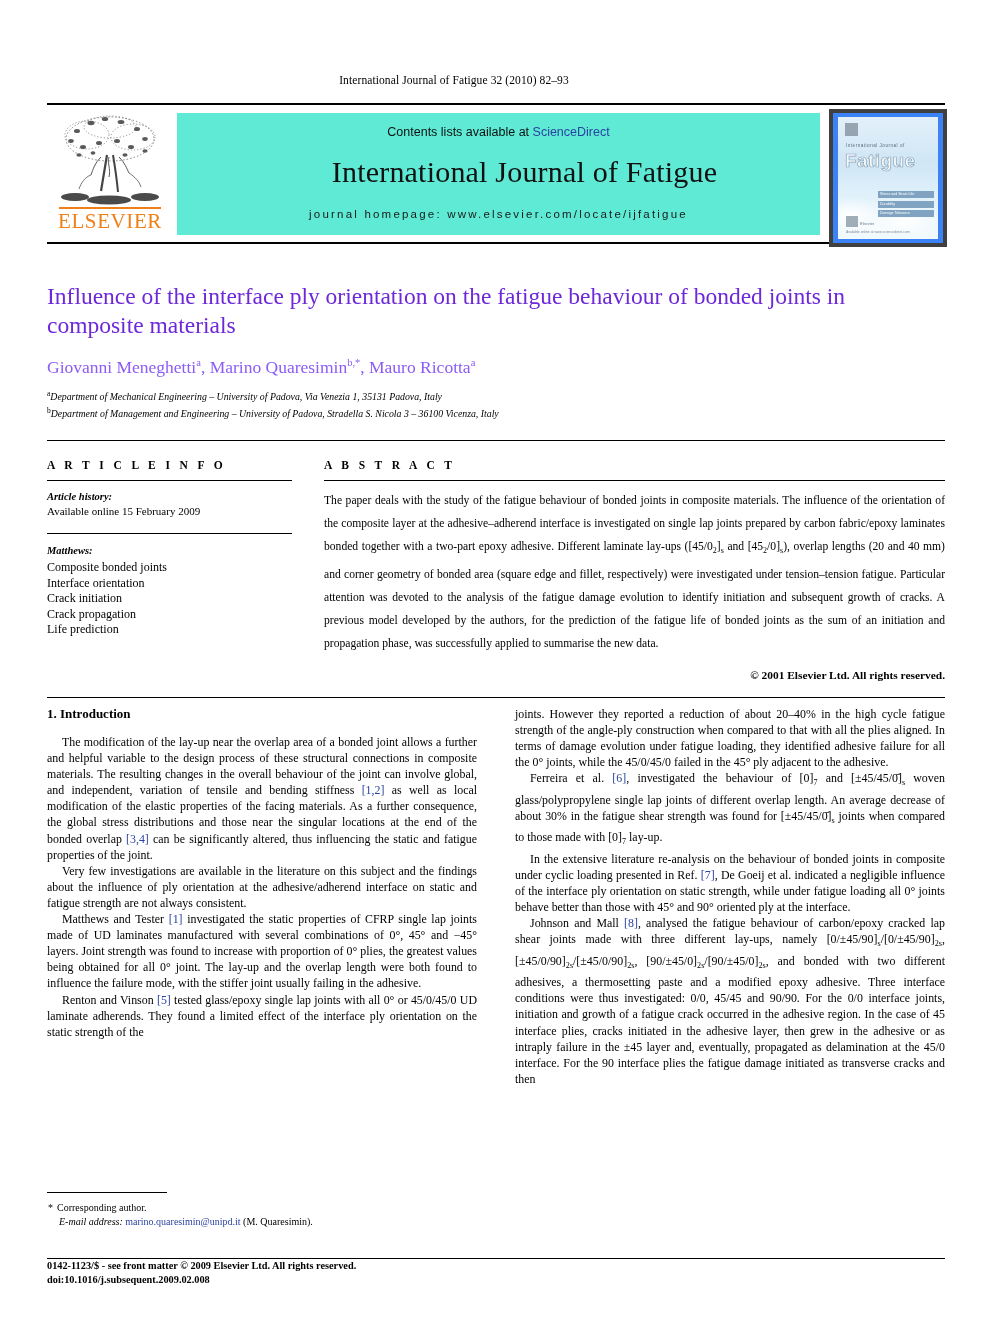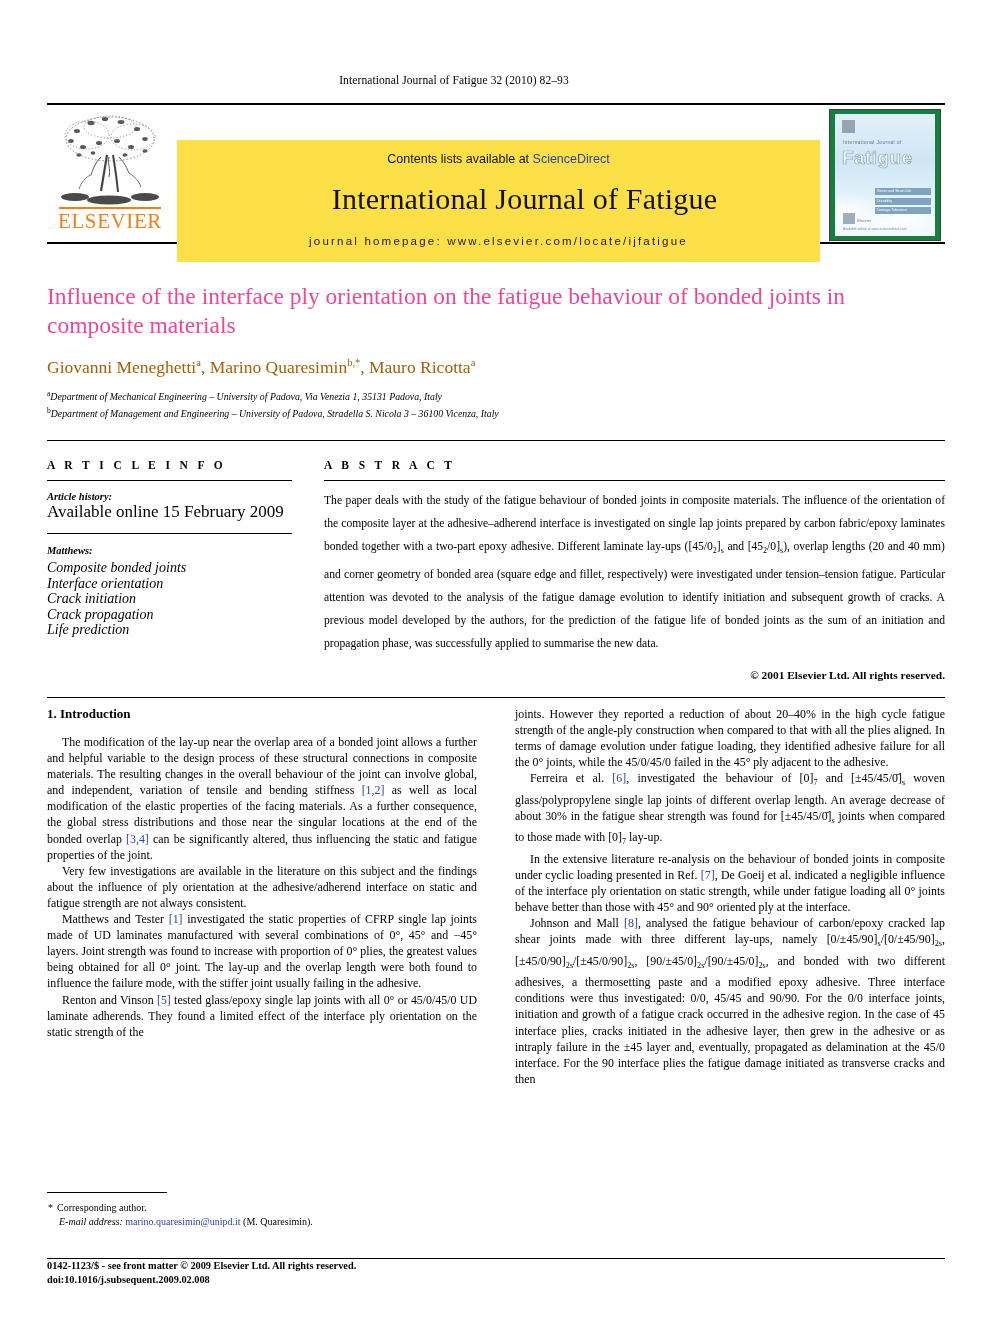--- a/index.html
+++ b/index.html
@@ -76,22 +76,21 @@
     width: 102px;
     height: 1.6px;
     background: #F07F18;
   }
 
   .journal-band {
     position: absolute;
     left: 130px; top: 8px;
     width: 643px;
     height: 122px;
-    background: #fde047;
-    margin-top: 27px;
+    background: #5eead4;
   }
   .contents-line {
     position: absolute;
     left: 0; top: 12px;
     width: 643px;
     text-align: center;
     font-family: "Liberation Sans", sans-serif;
     font-size: 12.5px;
     color: #111;
   }
@@ -118,22 +117,22 @@
     font-size: 11.5px;
     letter-spacing: 2.2px;
     color: #1a1a1a;
   }
 
   .cover-thumb {
     position: absolute;
     left: 782px; top: 4px;
     width: 110px;
     height: 130px;
-    border: 1px solid #404040;
-    background: #15803d;
+    border: 4px solid #404040;
+    background: #3b82f6;
     overflow: hidden;
   }
   .cover-art {
     position: absolute;
     left: 5px; top: 4px;
     width: 100px;
     height: 122px;
     background: linear-gradient(180deg,#e3f0f9 0%, #cfe6f5 38%, #dff0fa 62%, #f2fafd 100%);
     overflow: hidden;
   }
@@ -218,29 +217,29 @@
   
   .title-block {
     position: absolute;
     left: 47px; top: 282px;
     width: 898px;
   }
   .paper-title {
     font-family: "Liberation Serif", serif;
     font-size: 23.5px;
     line-height: 29px;
-    color: #ec4899;
+    color: #6d28d9;
     margin: 0;
     font-weight: 400;
   }
   .authors {
     margin-top: 17px;
     font-family: "Liberation Serif", serif;
     font-size: 17.5px;
-    color: #a16207;
+    color: #8b5cf6;
   }
   .authors sup {
     font-size: 10.5px;
     vertical-align: super;
   }
   .affils {
     margin-top: 9px;
     font-family: "Liberation Serif", serif;
     font-style: italic;
     font-size: 9.8px;
@@ -286,30 +285,29 @@
     margin-top: 9px;
     margin-bottom: 8px;
   }
   .info-label {
     font-style: italic;
     font-weight: bold;
     font-size: 10.5px;
     line-height: 15px;
   }
   .info-text {
-    font-size: 17px;
+    font-size: 11px;
     line-height: 15px;
   }
   .kw-block {
     margin-top: 2px;
   }
   .kw-item {
-    font-size: 14px;
+    font-size: 12px;
     line-height: 15.5px;
-    font-style: italic;
   }
   .abstract-body {
     font-size: 11.6px;
     line-height: 23px;
     text-align: justify;
   }
   .abstract-body sub { font-size: 8px; }
   .copyright {
     margin-top: 14px;
     text-align: right;

